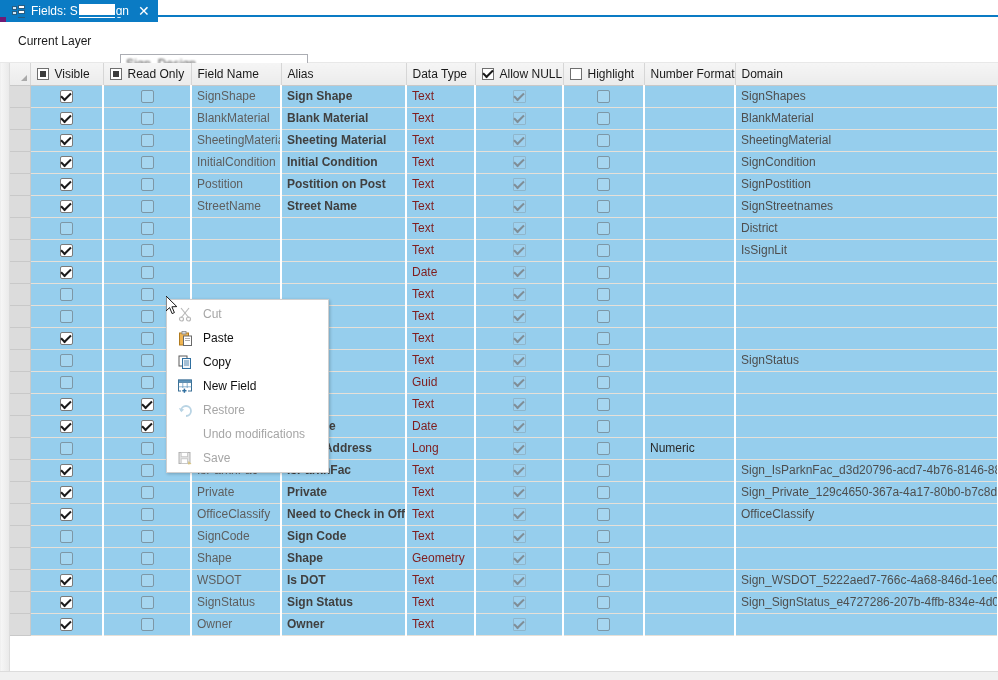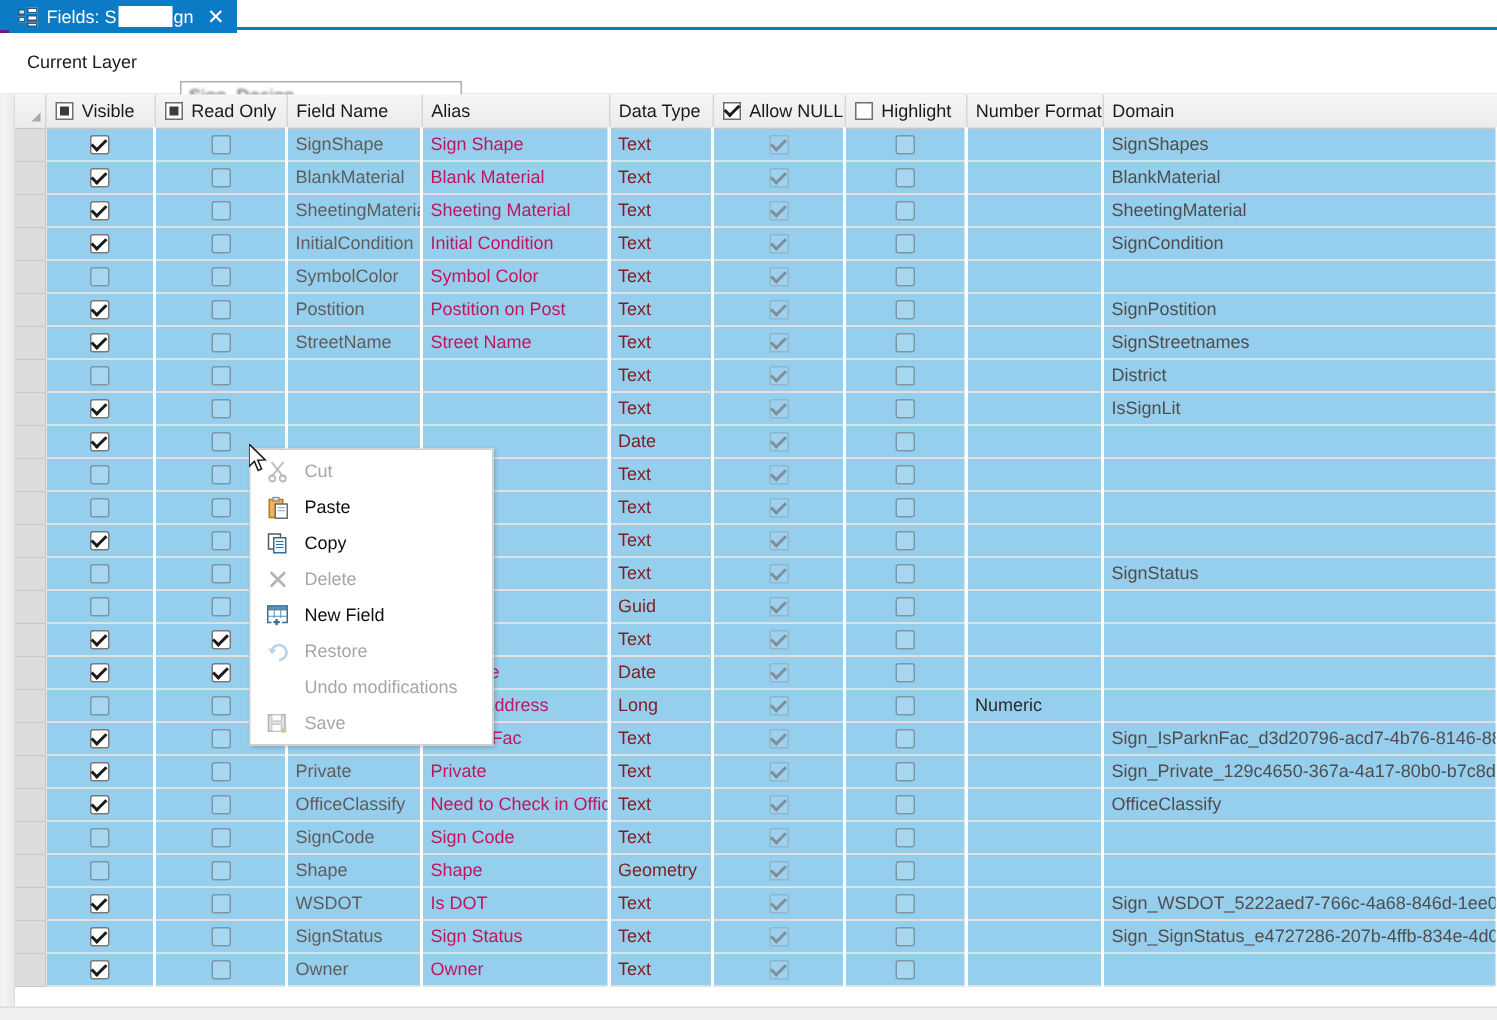--- a/index.html
+++ b/index.html
@@ -11,21 +11,21 @@
     font-family: "Liberation Sans", sans-serif;
     font-size: 12px;
     color: #1a1a1a;
   }
 
   
   #tabstrip {
     position: relative;
     height: 22px;
     background: #0a7bc4;
-    border-bottom: 2px solid #701a75;
+    border-bottom: 5px solid #701a75;
   }
   #tab {
     position: absolute;
     left: 6px; top: 0;
     height: 22px;
     display: flex; align-items: center;
     padding: 0 8px 0 6px;
     background: #0a7bc4;
     color: #ffffff;
     font-size: 12px;
@@ -249,21 +249,21 @@
   .cb.dis.on::after {
     border-left-color: #7f8e97;
     border-bottom-color: #7f8e97;
   }
   .cb.emptybox {
     background: #a6d6f0;
     border-color: #7d97a6;
   }
 
   .fieldname { color: #5e5e5e; }
-  .alias { color: #be185d; font-weight: normal; }
+  .alias { color: #404040; font-weight: bold; }
   .datatype { color: #7f1d1d; }
   .numfmt { color: #2a2a2a; }
   .domain { color: #4e4e4e; }
 
   
   #ctxmenu {
     position: absolute;
     left: 166px; top: 236px;
     width: 163px;
     background: #ffffff;
@@ -449,32 +449,20 @@
           <td class="rowhdr"></td>
           <td class="cb-cell"><span class="cb on"></span></td>
           <td class="cb-cell"><span class="cb emptybox"></span></td>
           <td class="fieldname">InitialCondition</td>
           <td class="alias">Initial Condition</td>
           <td class="datatype">Text</td>
           <td class="cb-cell"><span class="cb on dis"></span></td>
           <td class="cb-cell"><span class="cb emptybox"></span></td>
           <td class="numfmt"></td>
           <td class="domain">SignCondition</td>
-        </tr>
-        <tr>
-          <td class="rowhdr"></td>
-          <td class="cb-cell"><span class="cb emptybox"></span></td>
-          <td class="cb-cell"><span class="cb emptybox"></span></td>
-          <td class="fieldname">SymbolColor</td>
-          <td class="alias">Symbol Color</td>
-          <td class="datatype">Text</td>
-          <td class="cb-cell"><span class="cb on dis"></span></td>
-          <td class="cb-cell"><span class="cb emptybox"></span></td>
-          <td class="numfmt"></td>
-          <td class="domain"></td>
         </tr>
         <tr>
           <td class="rowhdr"></td>
           <td class="cb-cell"><span class="cb on"></span></td>
           <td class="cb-cell"><span class="cb emptybox"></span></td>
           <td class="fieldname">Postition</td>
           <td class="alias">Postition on Post</td>
           <td class="datatype">Text</td>
           <td class="cb-cell"><span class="cb on dis"></span></td>
           <td class="cb-cell"><span class="cb emptybox"></span></td>
@@ -754,29 +742,20 @@
         <span class="mi-ico">
           <svg width="15" height="15" viewBox="0 0 15 15">
             <rect x="1" y="1" width="8" height="10" fill="#ffffff" stroke="#5a5a5a" stroke-width="1"></rect>
             <rect x="4.5" y="3.5" width="8" height="10" fill="#f2f6fa" stroke="#2f6f9f" stroke-width="1"></rect>
             <line x1="6" y1="6" x2="11" y2="6" stroke="#2f6f9f" stroke-width="0.8"></line>
             <line x1="6" y1="8" x2="11" y2="8" stroke="#2f6f9f" stroke-width="0.8"></line>
             <line x1="6" y1="10" x2="11" y2="10" stroke="#2f6f9f" stroke-width="0.8"></line>
           </svg>
         </span>
         <span class="mi-lbl">Copy</span>
-      </div>
-      <div class="mi disabled">
-        <span class="mi-ico">
-          <svg width="15" height="15" viewBox="0 0 15 15">
-            <line x1="2.5" y1="2.5" x2="12" y2="12" stroke="#b4b4b4" stroke-width="1.8"></line>
-            <line x1="12" y1="2.5" x2="2.5" y2="12" stroke="#b4b4b4" stroke-width="1.8"></line>
-          </svg>
-        </span>
-        <span class="mi-lbl">Delete</span>
       </div>
       <div class="mi enabled">
         <span class="mi-ico">
           <svg width="15" height="15" viewBox="0 0 15 15">
             <rect x="0.5" y="1" width="13" height="11" fill="#ffffff" stroke="#3a6f95" stroke-width="1"></rect>
             <rect x="0.5" y="1" width="13" height="2.6" fill="#5c93ba" stroke="#3a6f95" stroke-width="0.6"></rect>
             <line x1="4.8" y1="3.6" x2="4.8" y2="12" stroke="#5c93ba" stroke-width="0.7"></line>
             <line x1="9.2" y1="3.6" x2="9.2" y2="12" stroke="#5c93ba" stroke-width="0.7"></line>
             <line x1="0.5" y1="7.8" x2="13.5" y2="7.8" stroke="#5c93ba" stroke-width="0.7"></line>
             <rect x="3" y="9" width="7" height="5.5" fill="#ffffff"></rect>

